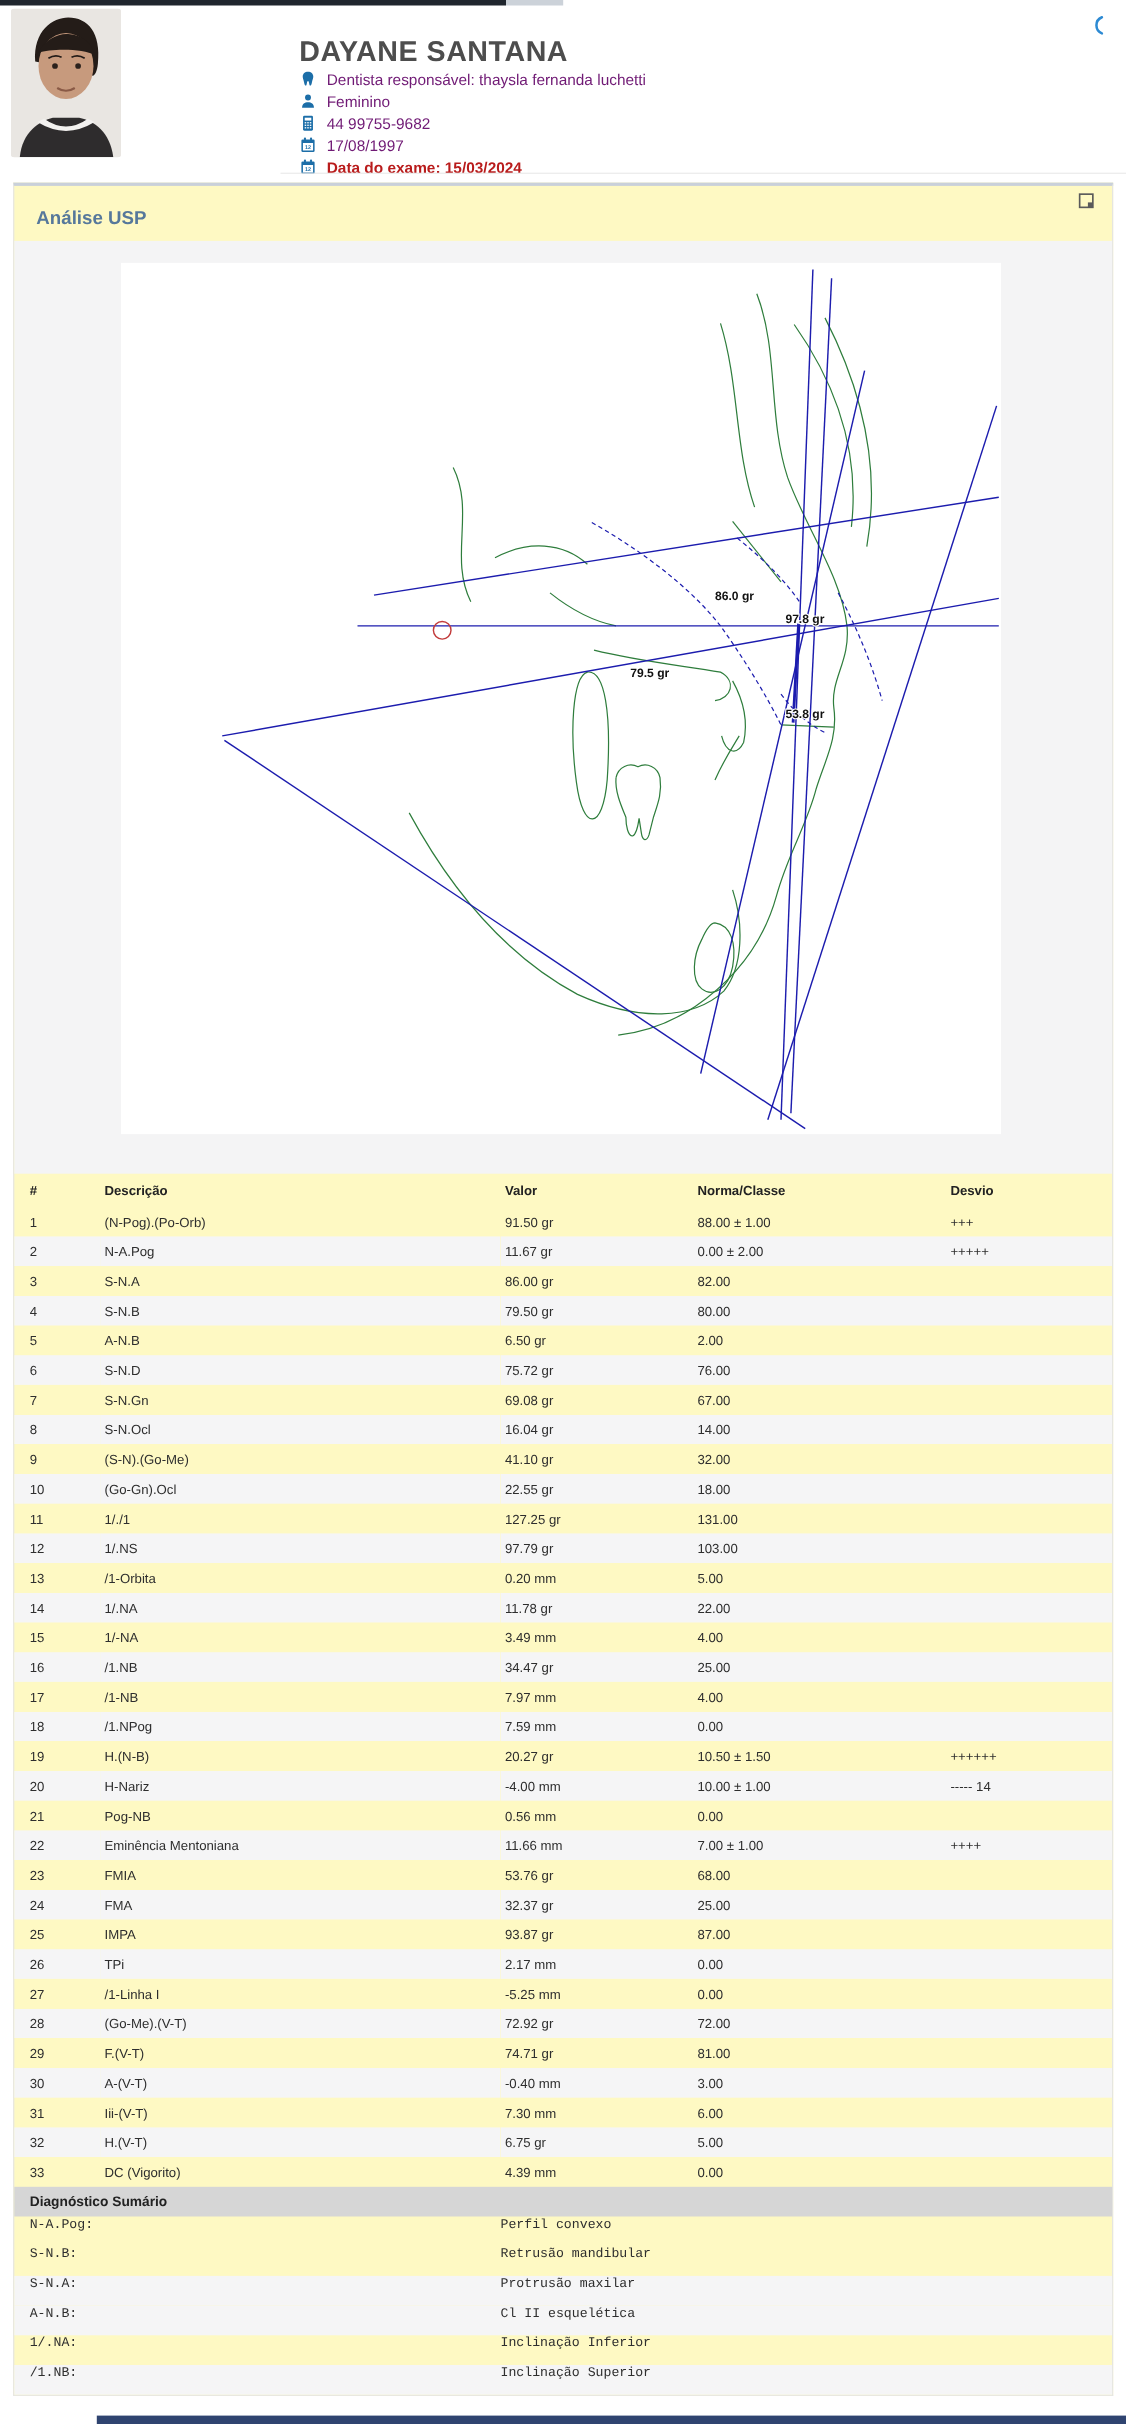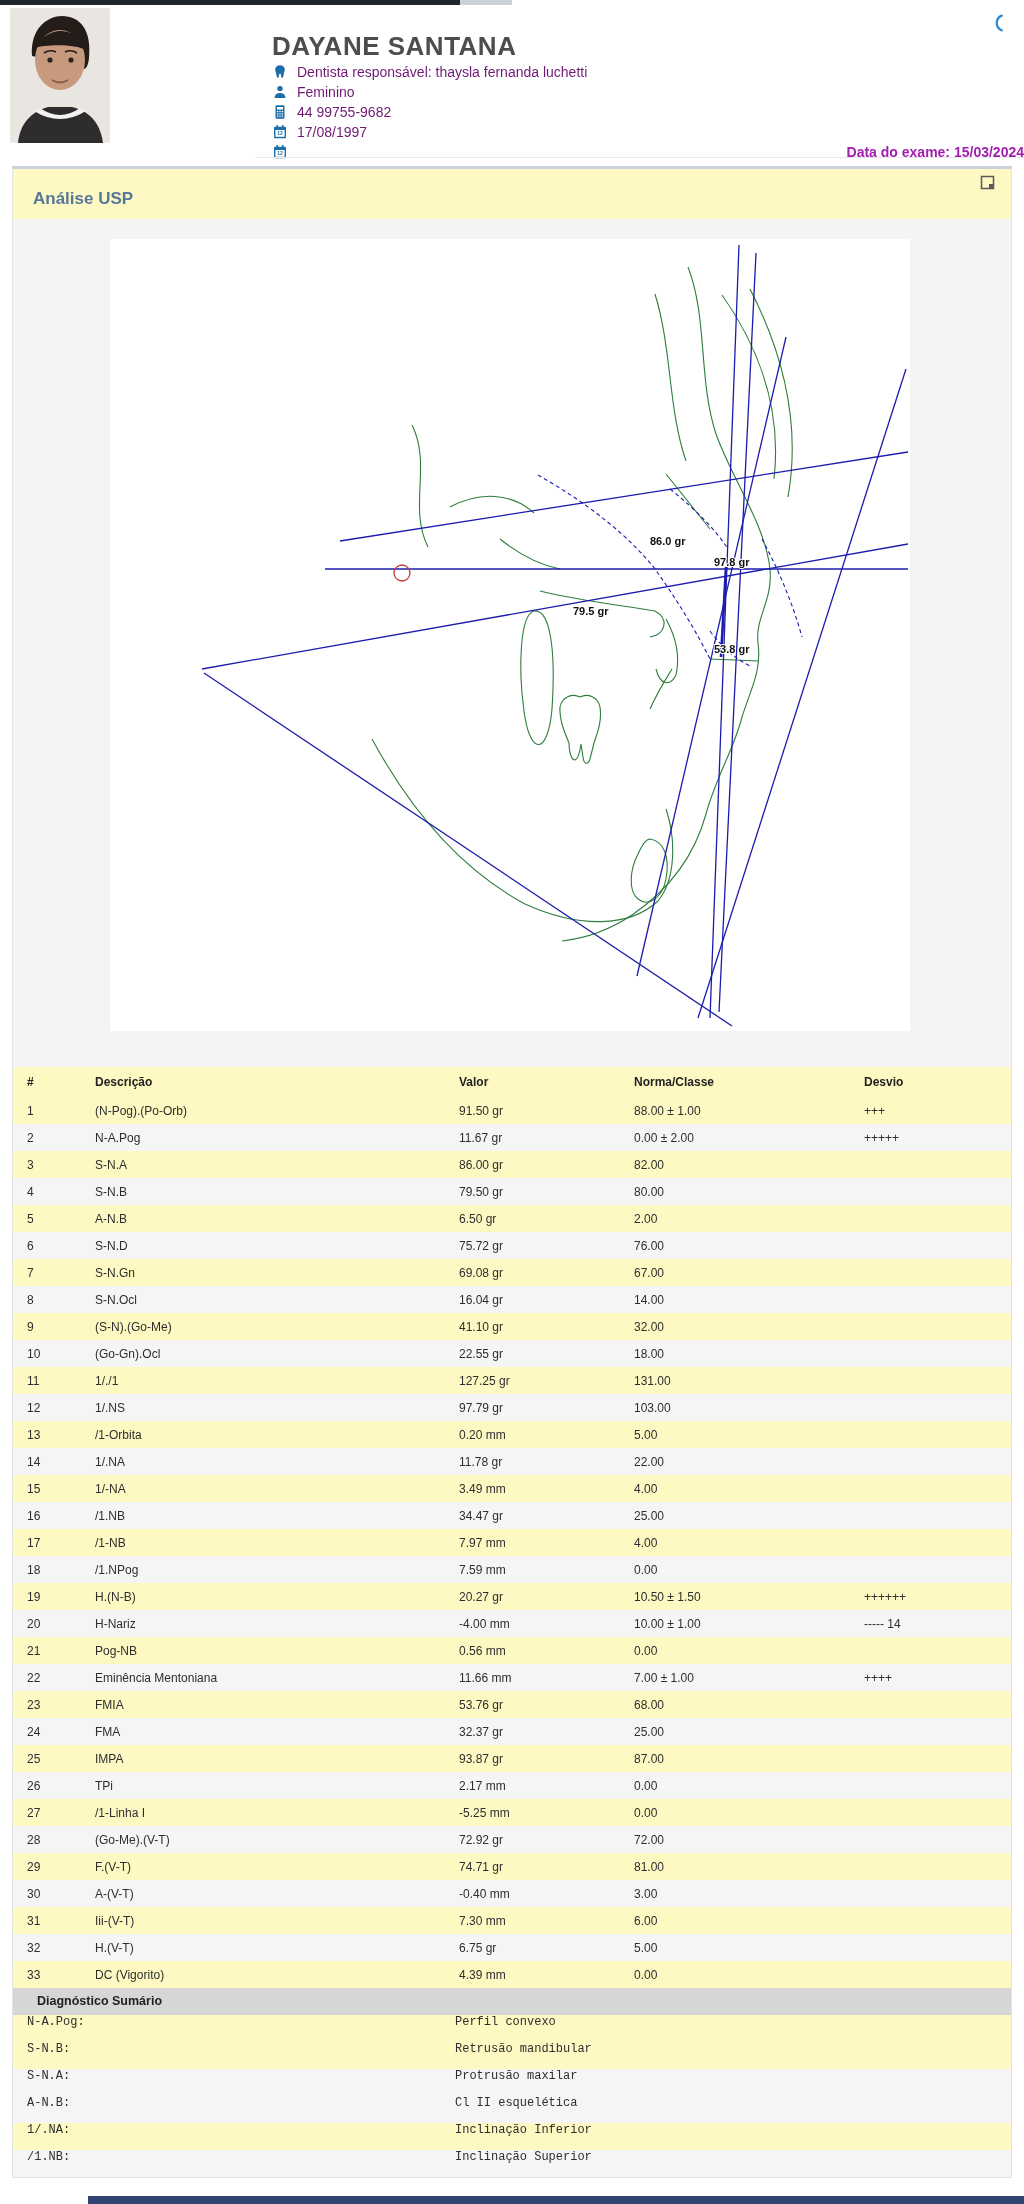--- a/index.html
+++ b/index.html
@@ -16,21 +16,21 @@
   
   .page-header { position:relative; height:158px; padding-top:24px; }
   .photo {
     position:absolute; left:10px; top:8px; width:100px; height:135px;
     border-radius:3px; overflow:hidden; background:#e8e5e1;
   }
   .head-info { margin-left:272px; padding-top:6px; }
   .patient-name { font-size:26px; font-weight:700; color:#4d4d4d; letter-spacing:.5px; line-height:32px; }
   .info-row { display:flex; align-items:center; height:20px; font-size:14px; color:#701a75; }
   .info-row .ic { width:16px; height:16px; margin-right:9px; flex:0 0 16px; }
-  .info-row.bold { font-weight:700; color:#a21caf;justify-content:space-between; }
+  .info-row.bold { font-weight:700; color:#b91c1c; }
   .head-divider { position:absolute; left:255px; right:0; bottom:0; height:1px; background:#e9e9e9; }
   .theme-toggle { position:absolute; right:14px; top:12px; width:22px; height:22px; cursor:pointer; }
 
   
   .usp-card {
     margin:8px 12px 0 12px;
     border-top:3px solid #c9d0da;
     border-left:1px solid #e4e4e4; border-right:1px solid #e4e4e4; border-bottom:1px solid #e4e4e4;
     background:#fef9c3;
   }
@@ -53,21 +53,21 @@
   }
   table.meas td {
     font-size:12px; color:#2e2e2e; height:27px; vertical-align:middle; padding:0 4px;
     white-space:nowrap; overflow:hidden;
   }
   table.meas th:first-child, table.meas td:first-child { padding-left:14px; }
   table.meas tr.alt { background:#f5f5f6; }
 
   
   .sum-title { height:27px; line-height:27px; background:#d6d6d6; font-size:12.5px; font-weight:700;
-               color:#222; padding-left:24px; }
+               color:#222; padding-left:14px; }
   .sum-row { display:flex; height:27px; font-size:12px; color:#2e2e2e;font-family:Liberation Mono, monospace; }
   .sum-row.alt { background:#f5f5f6; }
   .sum-label { width:442px; padding-left:14px; }
   .sum-value { flex:1; }
 
   .bottombar { position:absolute; left:88px; right:0; top:2196px; height:8px; background:#2f4470; }
 </style>
 </head>
 <body>
 

